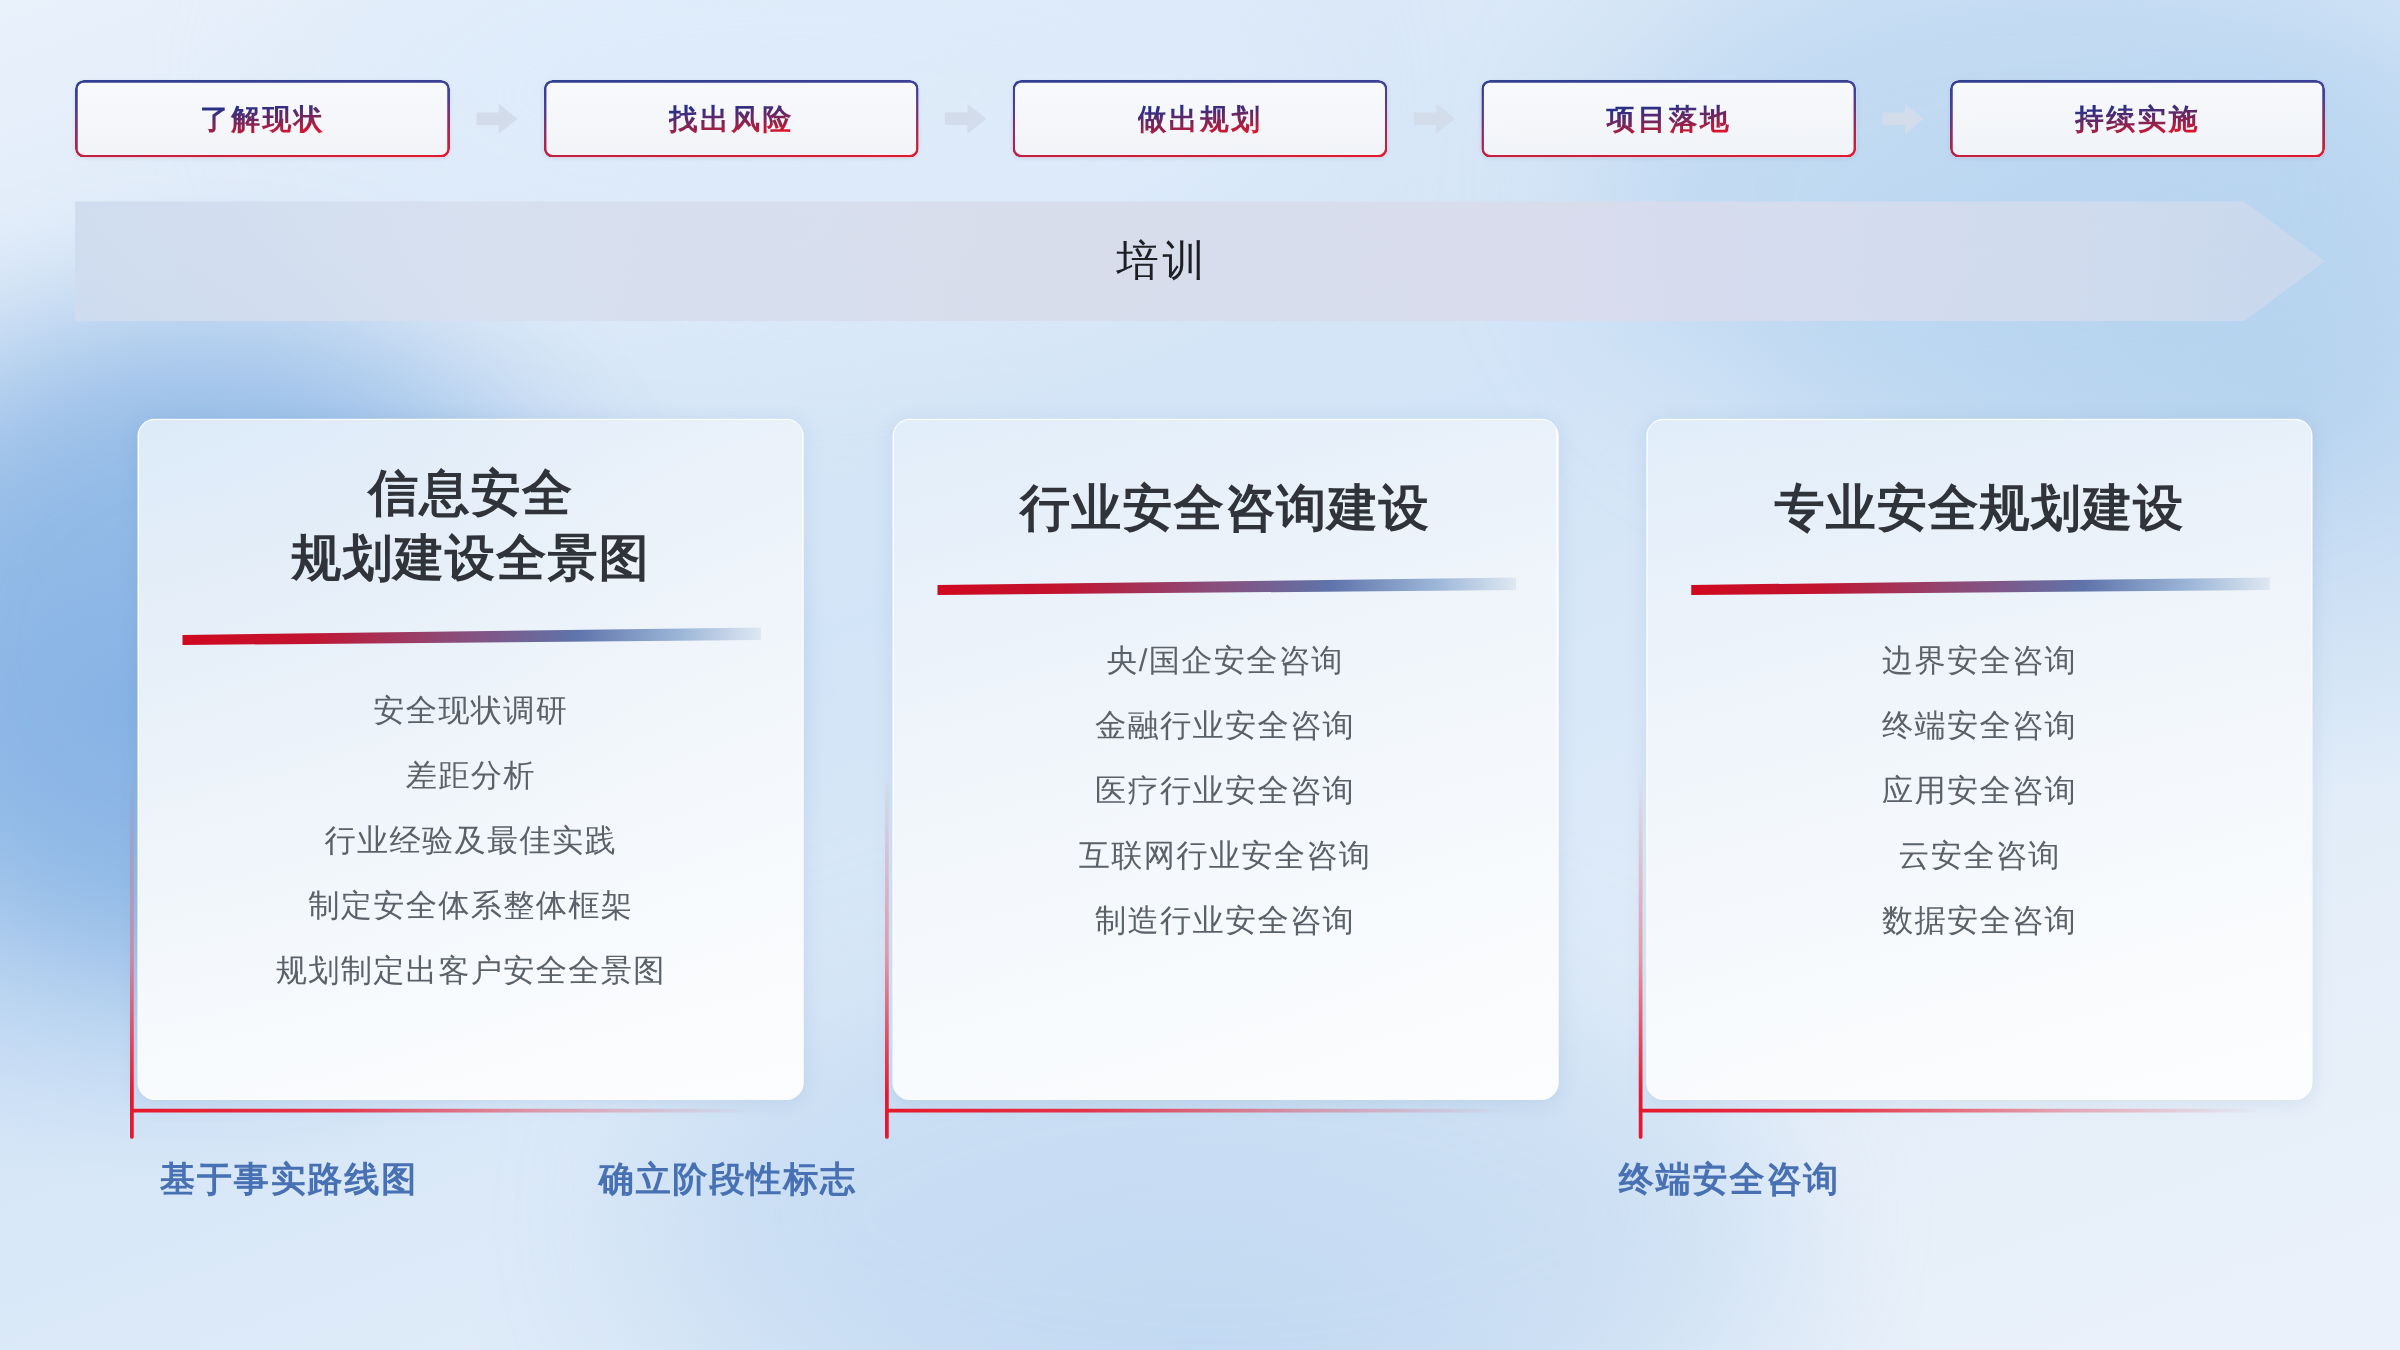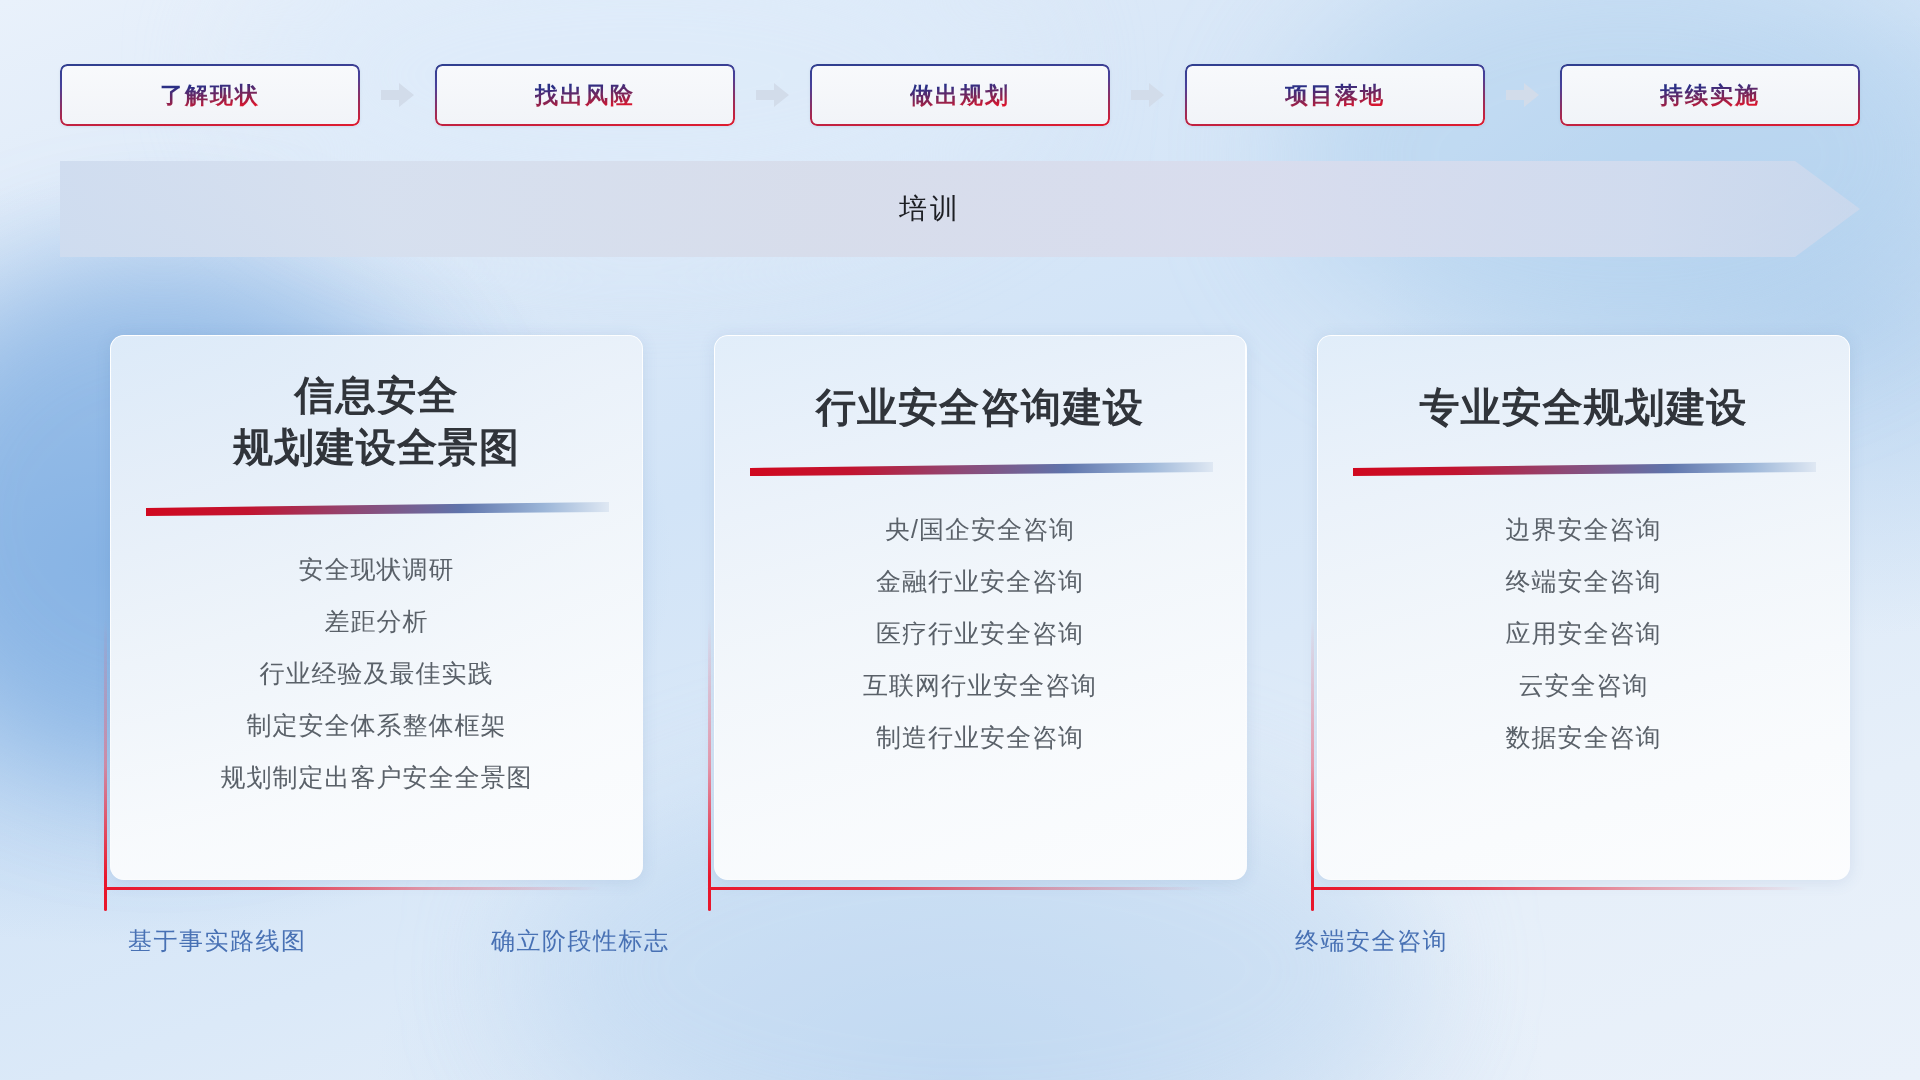--- a/index.html
+++ b/index.html
@@ -86,21 +86,21 @@
   }
   #banner .bg {
     position: absolute; inset: 0;
   }
   #banner .bg svg { display: block; width: 100%; height: 100%; }
   #banner-title {
     position: absolute;
     left: 0; right: 0; top: 0; bottom: 0;
     display: flex; align-items: center; justify-content: center;
     padding-right: 60px;
-    font-size: 28px;
+    font-size: 34px;
     font-weight: 400;
     color: #1d1f24;
     letter-spacing: 3px;
   }
 
   
   #cards {
     position: absolute;
     left: 110px; top: 335px;
     width: 1740px; height: 545px;
@@ -186,22 +186,22 @@
 
   
   #captions {
     position: absolute;
     left: 0; top: 925px;
     width: 1920px; height: 44px;
   }
   .caption {
     position: absolute;
     top: 0;
-    font-size: 24px;
-    font-weight: 400;
+    font-size: 28px;
+    font-weight: 700;
     color: #4871b4;
     letter-spacing: 1.5px;
     white-space: nowrap;
   }
 </style>
 </head>
 <body>
 
 <div id="stage">
 
@@ -355,17 +355,17 @@
         <li>终端安全咨询</li>
         <li>应用安全咨询</li>
         <li>云安全咨询</li>
         <li>数据安全咨询</li>
       </ul>
     </div>
   </div>
 
   <div id="captions">
     <div class="caption" style="left:128px">基于事实路线图</div>
-    <div class="caption" style="left:491px">确立阶段性标志</div>
+    <div class="caption" style="left:479px">确立阶段性标志</div>
     <div class="caption" style="left:1295px">终端安全咨询</div>
   </div>
 
 </div>
 
 </body></html>

